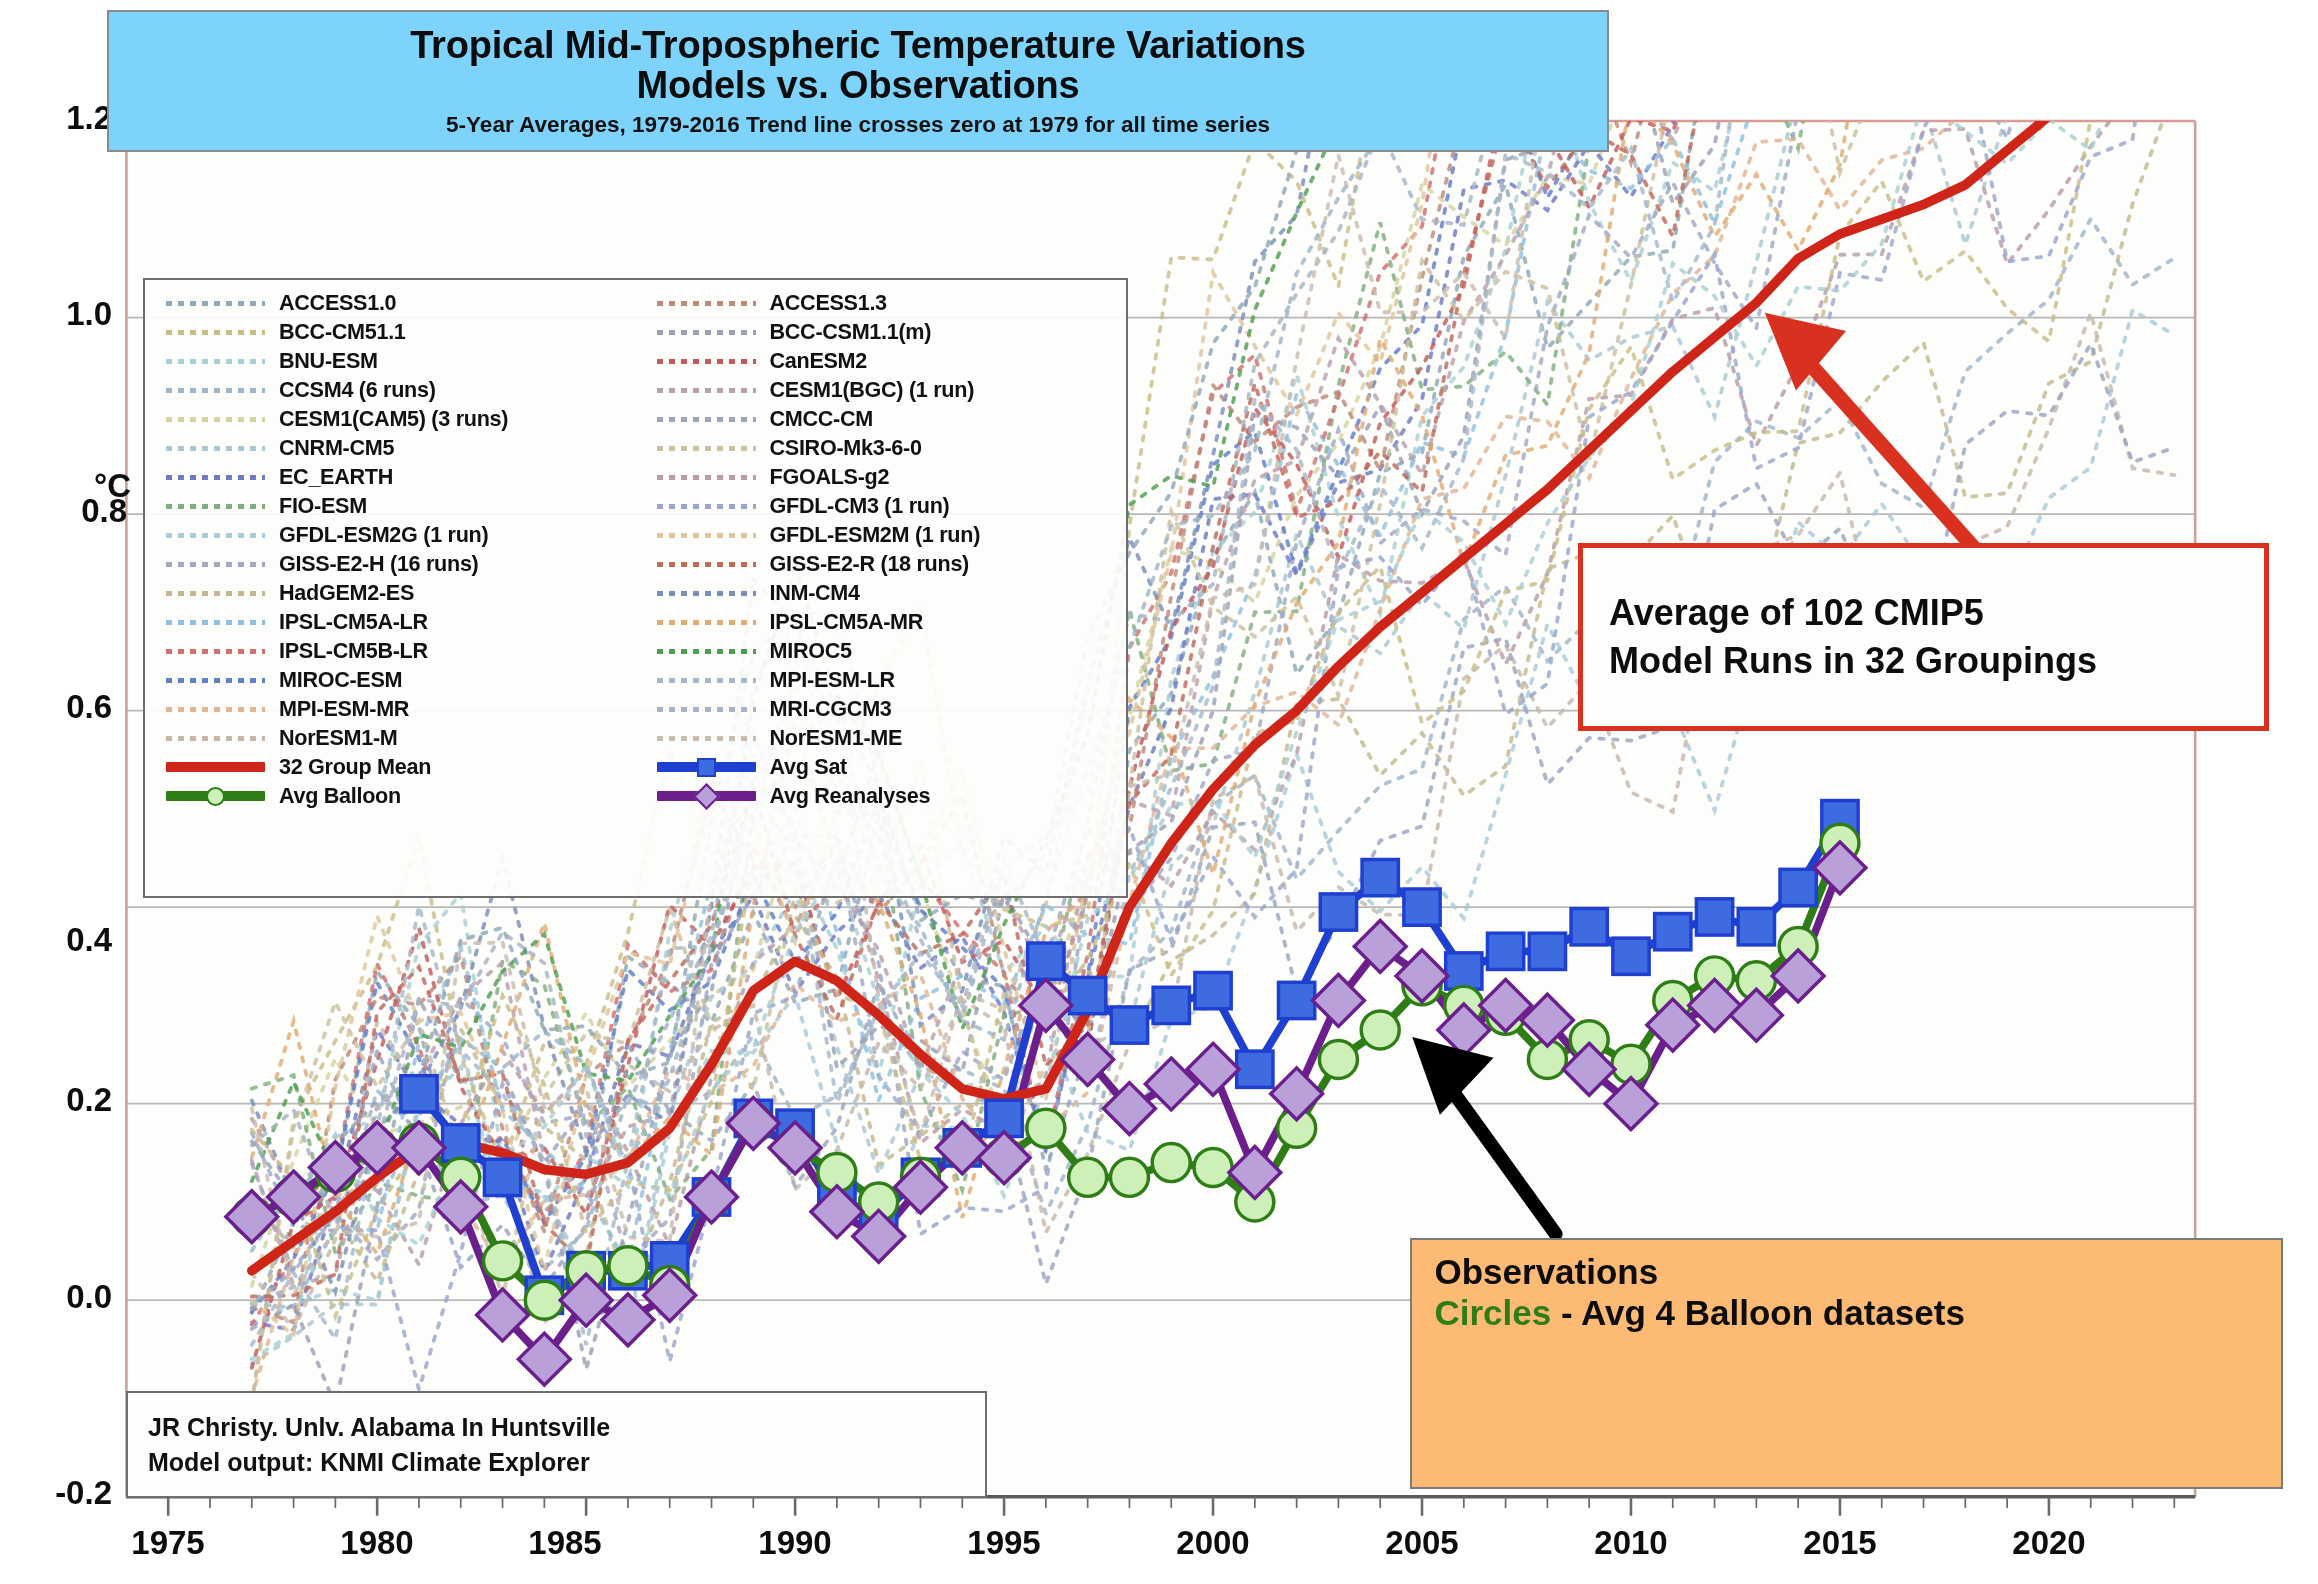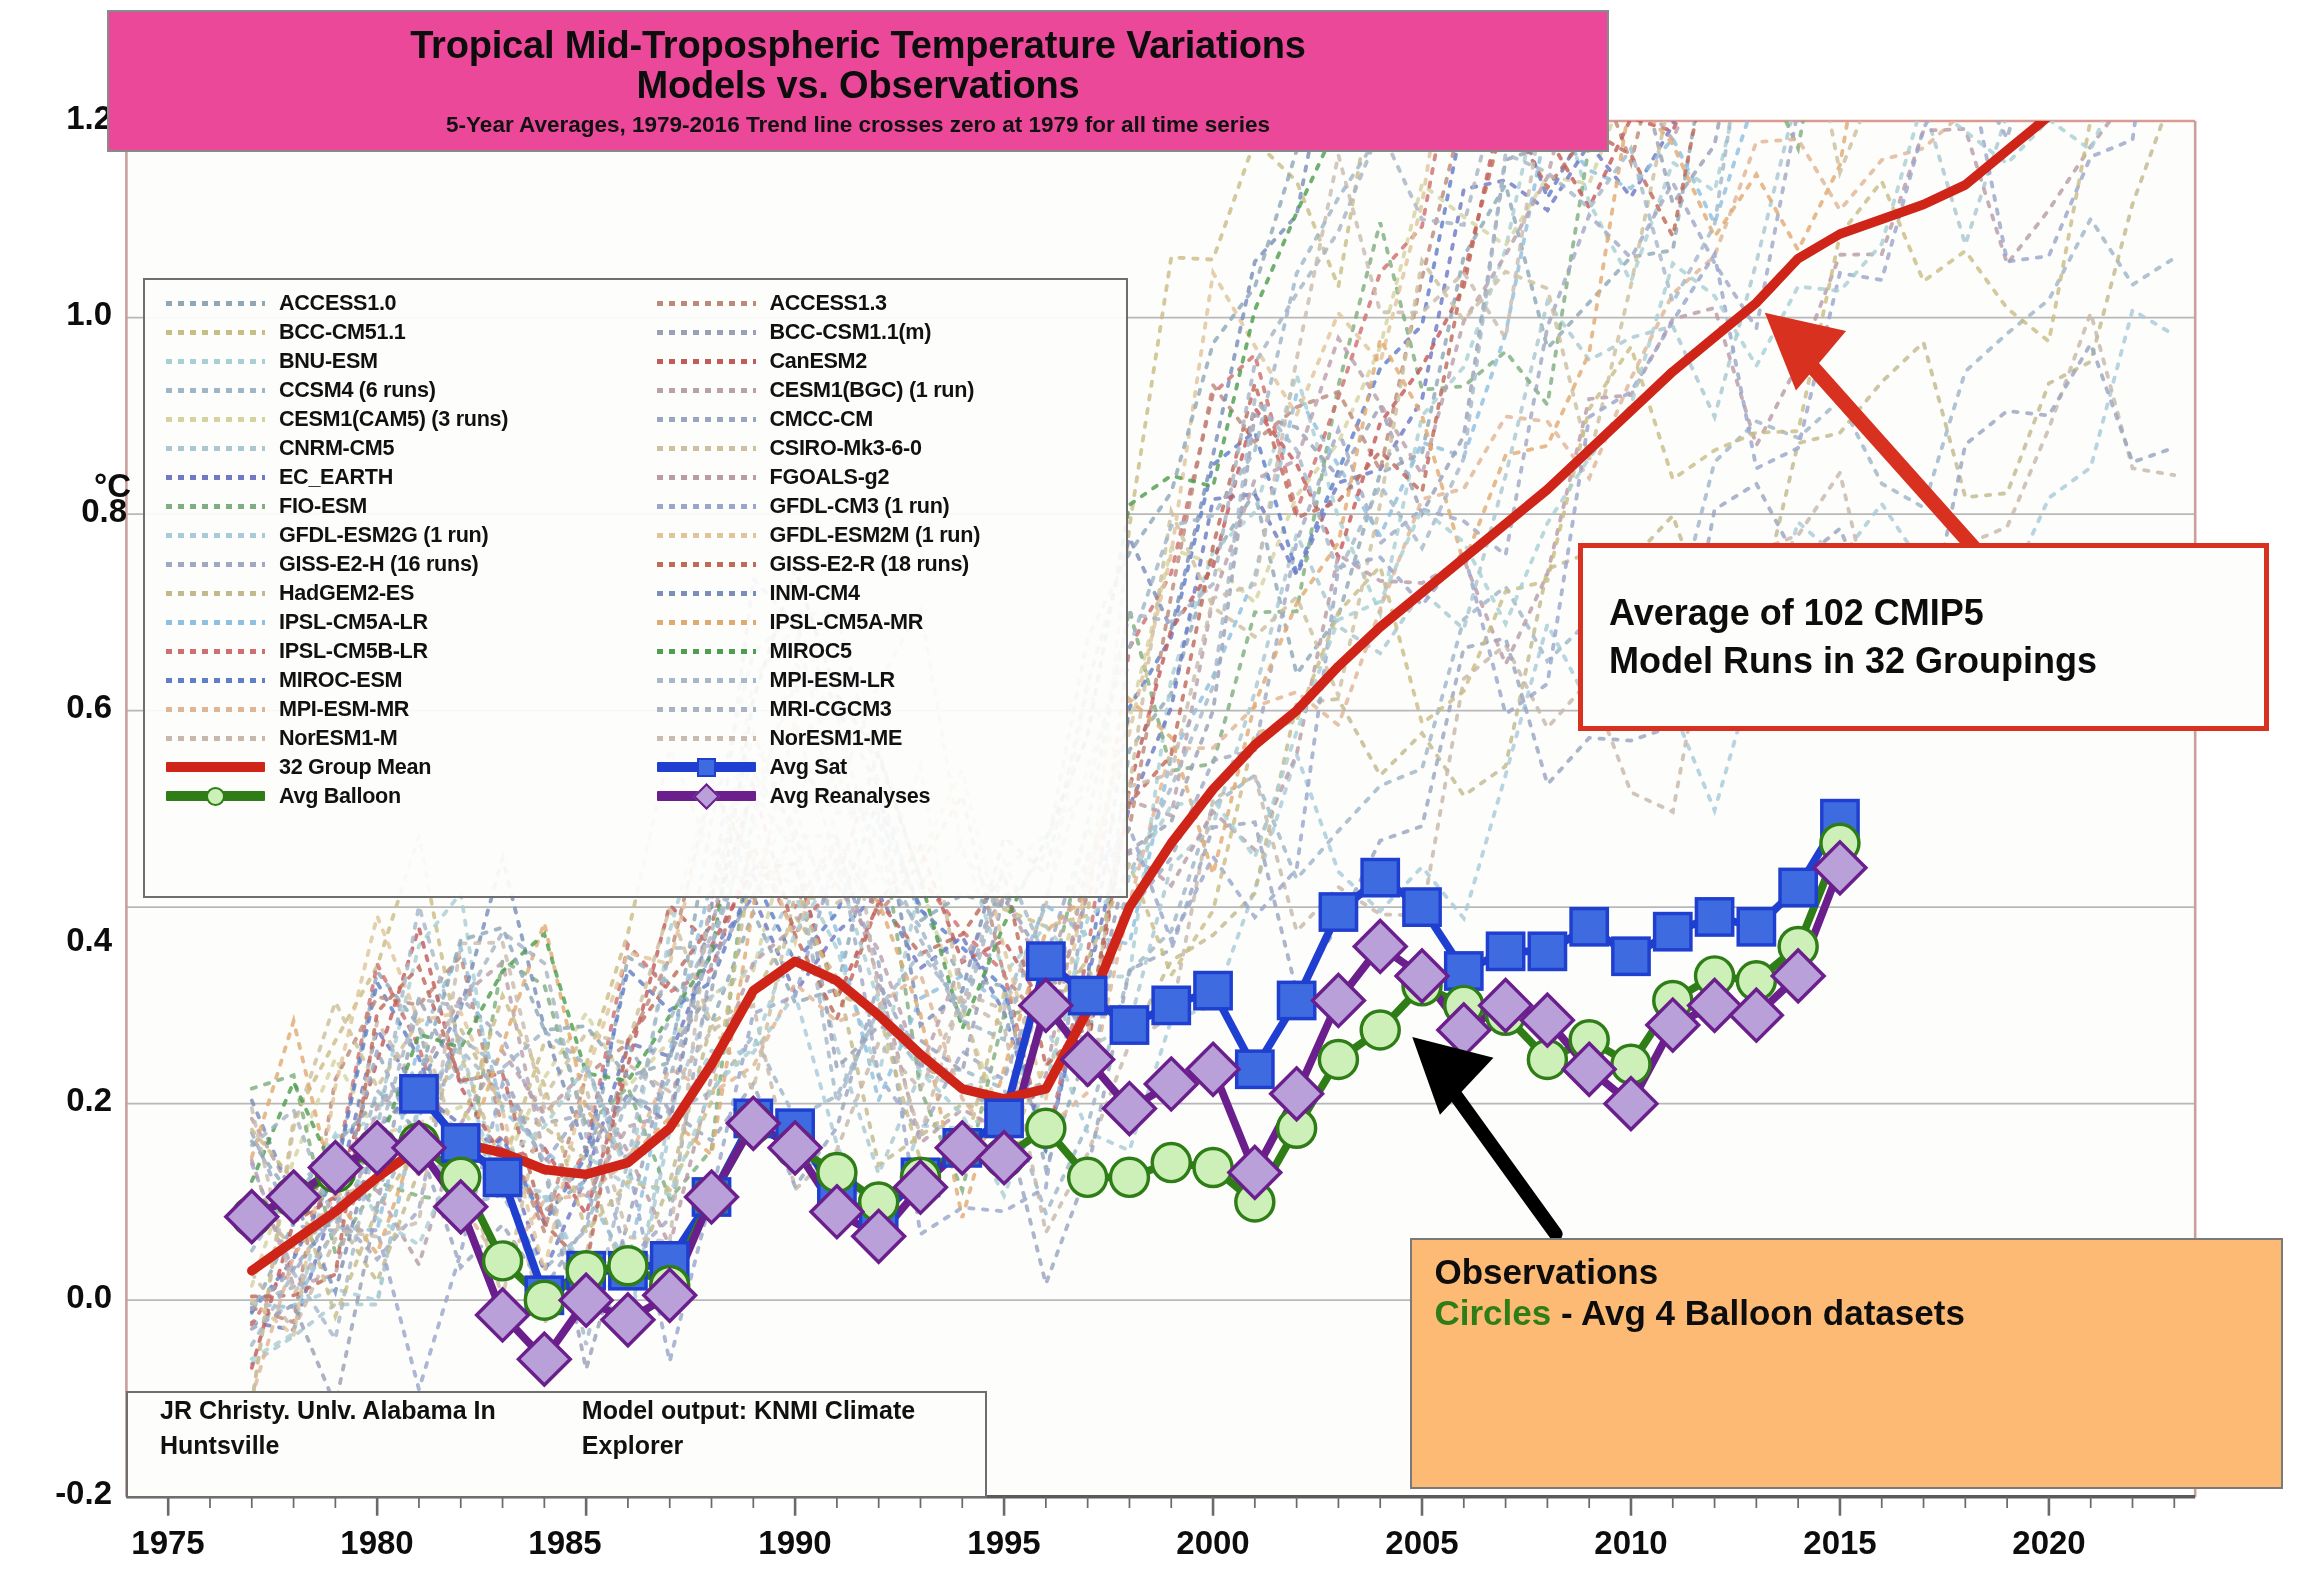--- a/index.html
+++ b/index.html
@@ -4,21 +4,21 @@
 <style>
   html,body{margin:0;padding:0;background:#fff;}
   body{width:2319px;height:1584px;position:relative;overflow:hidden;
        font-family:"Liberation Sans",sans-serif;-webkit-font-smoothing:none;}
   #chart-root{position:absolute;left:0;top:0;width:2319px;height:1584px;}
   svg{display:block;}
   .ov-box{position:absolute;box-sizing:border-box;background:#fdfdfc;}
 
   
   #title-box{left:107px;top:10.4px;width:1502px;height:142px;
-      border:2.6px solid #8a8a8a;background:#ec4899;
+      border:2.6px solid #8a8a8a;background:#7dd3fc;
       display:flex;flex-direction:column;align-items:center;justify-content:center;}
   #title-line1{font-size:38px;font-weight:bold;color:#0d0d0d;letter-spacing:-0.2px;line-height:1.06;text-align:center;}
   #title-line2{font-size:38px;font-weight:bold;color:#0d0d0d;letter-spacing:-0.2px;line-height:1.06;text-align:center;}
   #title-sub{font-size:22.5px;font-weight:bold;color:#111;margin-top:7px;text-align:center;}
 
   
   #legend-box{left:143px;top:278px;width:985px;height:620px;
       border:2.6px solid #6e6e6e;background:rgba(253,253,252,.93);
       padding:8.6px 0 0 0;}
   .leg-cols{display:flex;width:100%;height:100%;}
@@ -39,21 +39,21 @@
 
   #obs-box{left:1410px;top:1238px;width:873px;height:251px;
       border:2.6px solid #7a7a7a;background:#fdba74;padding:12px 0 0 22.5px;box-sizing:border-box;}
   #obs-box .ol{font-size:35px;font-weight:bold;line-height:1.17;color:#0d0d0d;white-space:nowrap;}
   .kw-green{color:#2f7d16;}
   .kw-blue{color:#1a23d8;}
   .kw-purple{color:#7b1f96;}
 
   #credit-box{left:126px;top:1391px;width:861px;height:107px;
       border:2.6px solid #6e6e6e;background:#fdfdfc;
-      display:flex;flex-direction:row;justify-content:center;padding-left:32px;box-sizing:border-box;}
+      display:flex;flex-direction:column;justify-content:center;padding-left:20px;box-sizing:border-box;}
   #credit-box div{font-size:25px;font-weight:bold;color:#111;line-height:1.38;}
 
   
   .ytick{position:absolute;font-size:33px;font-weight:bold;color:#0d0d0d;text-align:right;width:112px;}
   .xtick{position:absolute;font-size:33px;font-weight:bold;color:#0d0d0d;text-align:center;width:138px;}
   #ylabel{position:absolute;font-size:33px;font-weight:bold;color:#0d0d0d;left:19px;top:467px;width:112px;text-align:right;}
 </style>
 </head>
 <body>
 

